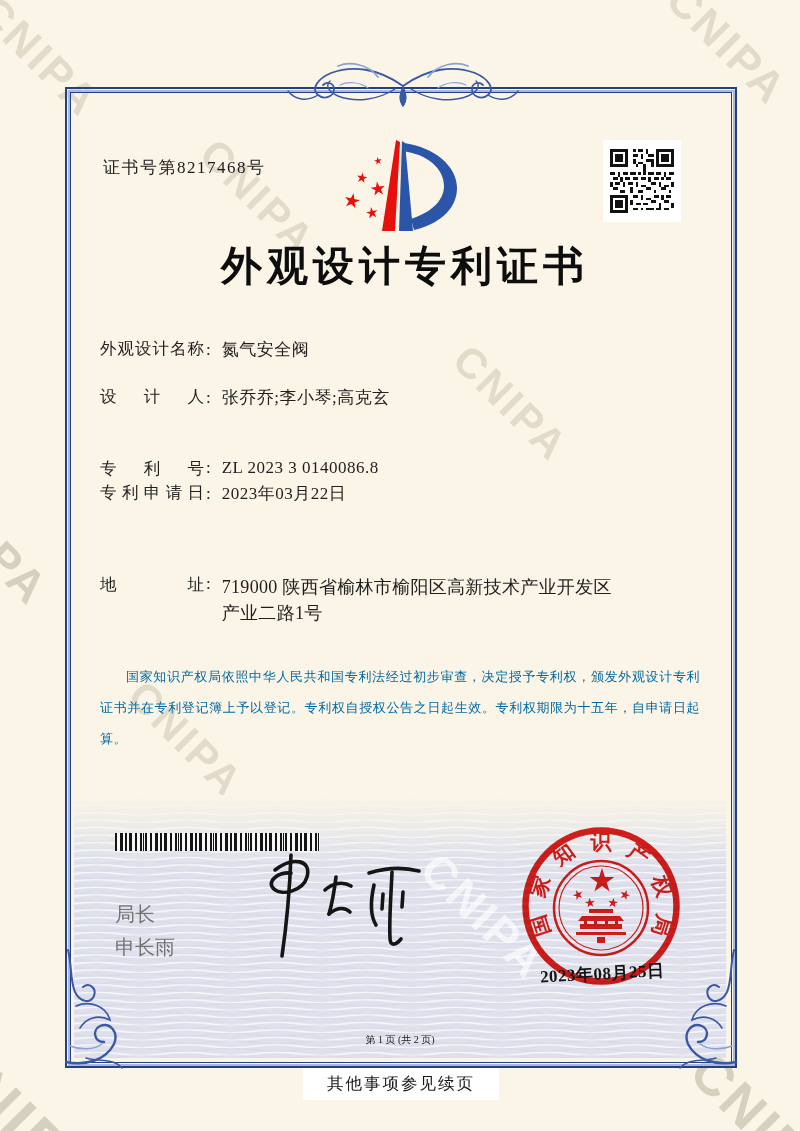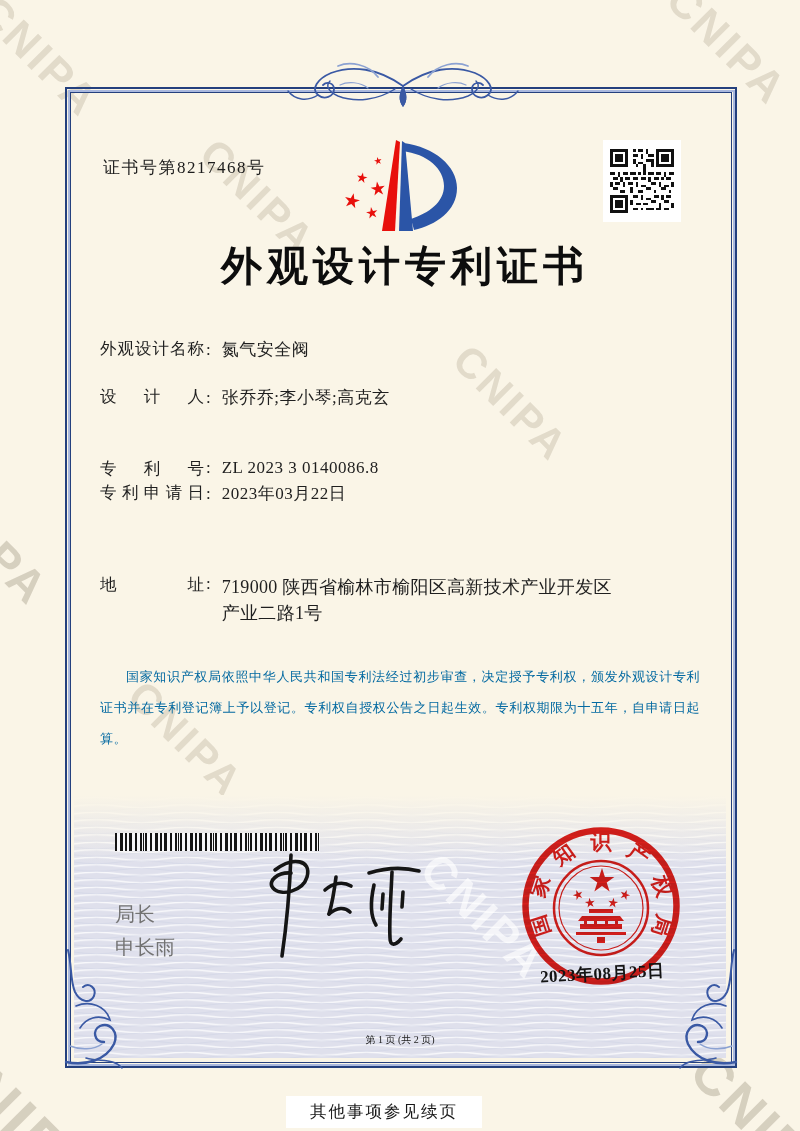--- a/index.html
+++ b/index.html
@@ -60,22 +60,22 @@
   }
   .sig-label { position:absolute; left:115px; font-size:20px; color:#737373; z-index:5;
     font-family:"Liberation Sans","DejaVu Sans",sans-serif; }
   #signature { position:absolute; left:233px; top:850px; z-index:6; }
   #seal { position:absolute; left:518px; top:823px; z-index:6; mix-blend-mode:multiply; }
   #seal-date { position:absolute; left:540px; top:962px; width:132px; z-index:7;
     font-size:17px; font-weight:700; color:#141414; transform:rotate(-3deg);
     letter-spacing:0.5px; white-space:nowrap; }
   #page-info { position:absolute; left:0; top:1033px; width:800px; text-align:center;
     font-size:10px; color:#222; z-index:5; }
-  #note-box { position:absolute; left:286px; top:1068px; width:196px; height:32px;
-    background:#FFFFFF; z-index:5; display:flex; align-items:center; justify-content:center;margin-top:28px; }
+  #note-box { position:absolute; left:303px; top:1068px; width:196px; height:32px;
+    background:#FFFFFF; z-index:5; display:flex; align-items:center; justify-content:center; }
   #note-box span { font-size:16.5px; letter-spacing:2px; color:#161616; }
 </style>
 </head>
 <body>
 
 <div id="page">
 
   <div class="wm wm-dark" style="left:4px;top:-14px;font-size:44px;">CNIPA</div>
   <div class="wm wm-dark" style="left:692px;top:-26px;font-size:44px;">CNIPA</div>
   <div class="wm wm-dark" style="left:224px;top:130px;font-size:42px;">CNIPA</div>

